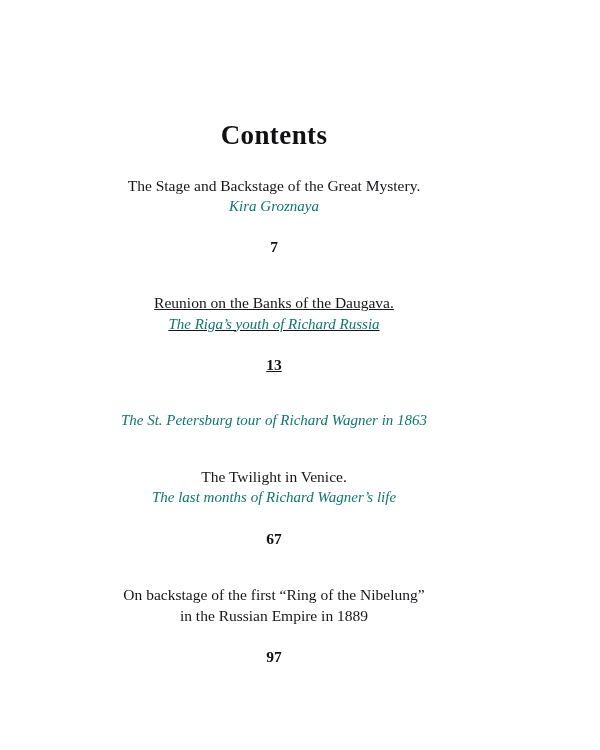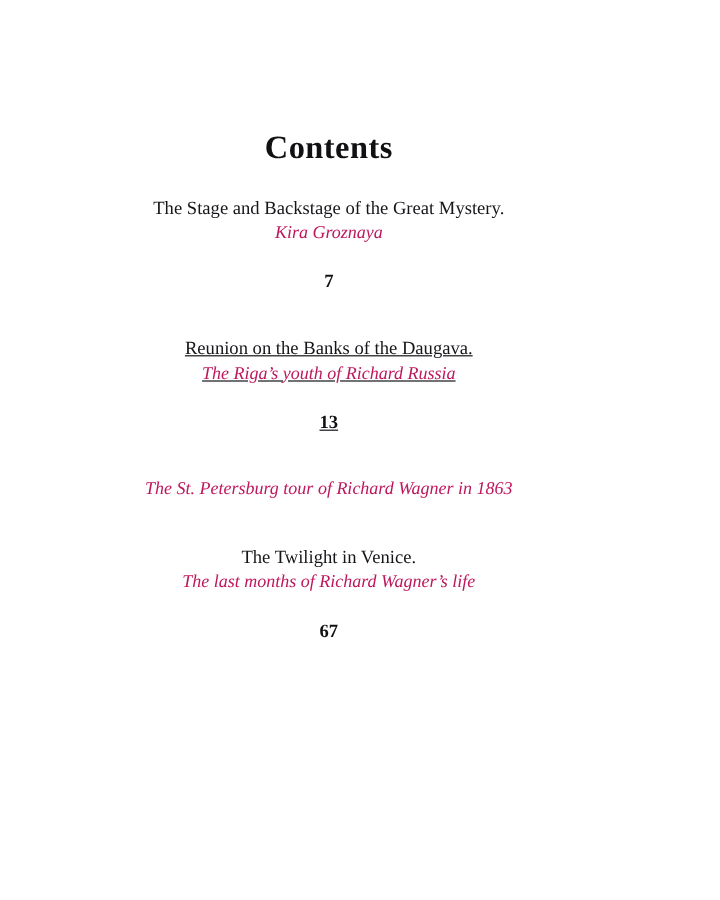--- a/index.html
+++ b/index.html
@@ -11,21 +11,21 @@
     height: 750px;
     background: #ffffff;
     font-family: "Liberation Serif", serif;
     color: #16161a;
     overflow: hidden;
   }
   .page {
     width: 548px;
     height: 750px;
     box-sizing: border-box;
-    padding: 0 60px;
+    padding: 12px 60px;
     position: relative;
   }
   .toc-title {
     text-align: center;
     font-family: "Liberation Serif", serif;
     font-weight: bold;
     font-size: 27px;
     letter-spacing: 0.4px;
     margin: 0;
     padding-top: 108px;
@@ -47,21 +47,21 @@
     font-family: "Liberation Serif", serif;
     font-size: 15.5px;
     line-height: 1.36;
     color: #16161a;
   }
   .entry-sub {
     font-family: "Liberation Serif", serif;
     font-style: italic;
     font-size: 15px;
     line-height: 1.36;
-    color: #be185d;
+    color: #0f766e;
   }
   .entry-page {
     font-family: "Liberation Serif", serif;
     font-weight: bold;
     font-size: 15.5px;
     margin-top: 22px;
     color: #111114;
   }
   
   .toc-entry:nth-child(1) { margin-top: 24px; }
@@ -93,15 +93,20 @@
     <li class="toc-entry">
       <div class="entry-sub">The St. Petersburg tour of Richard Wagner in 1863</div>
     </li>
 
     <li class="toc-entry">
       <div class="entry-title">The Twilight in Venice.</div>
       <div class="entry-sub">The last months of Richard Wagner’s life</div>
       <div class="entry-page">67</div>
     </li>
 
+    <li class="toc-entry">
+      <div class="entry-title">On backstage of the first “Ring of the Nibelung”</div>
+      <div class="entry-title">in the Russian Empire in 1889</div>
+      <div class="entry-page">97</div>
+    </li>
 
   </ul>
 </div>
 
 </body></html>

